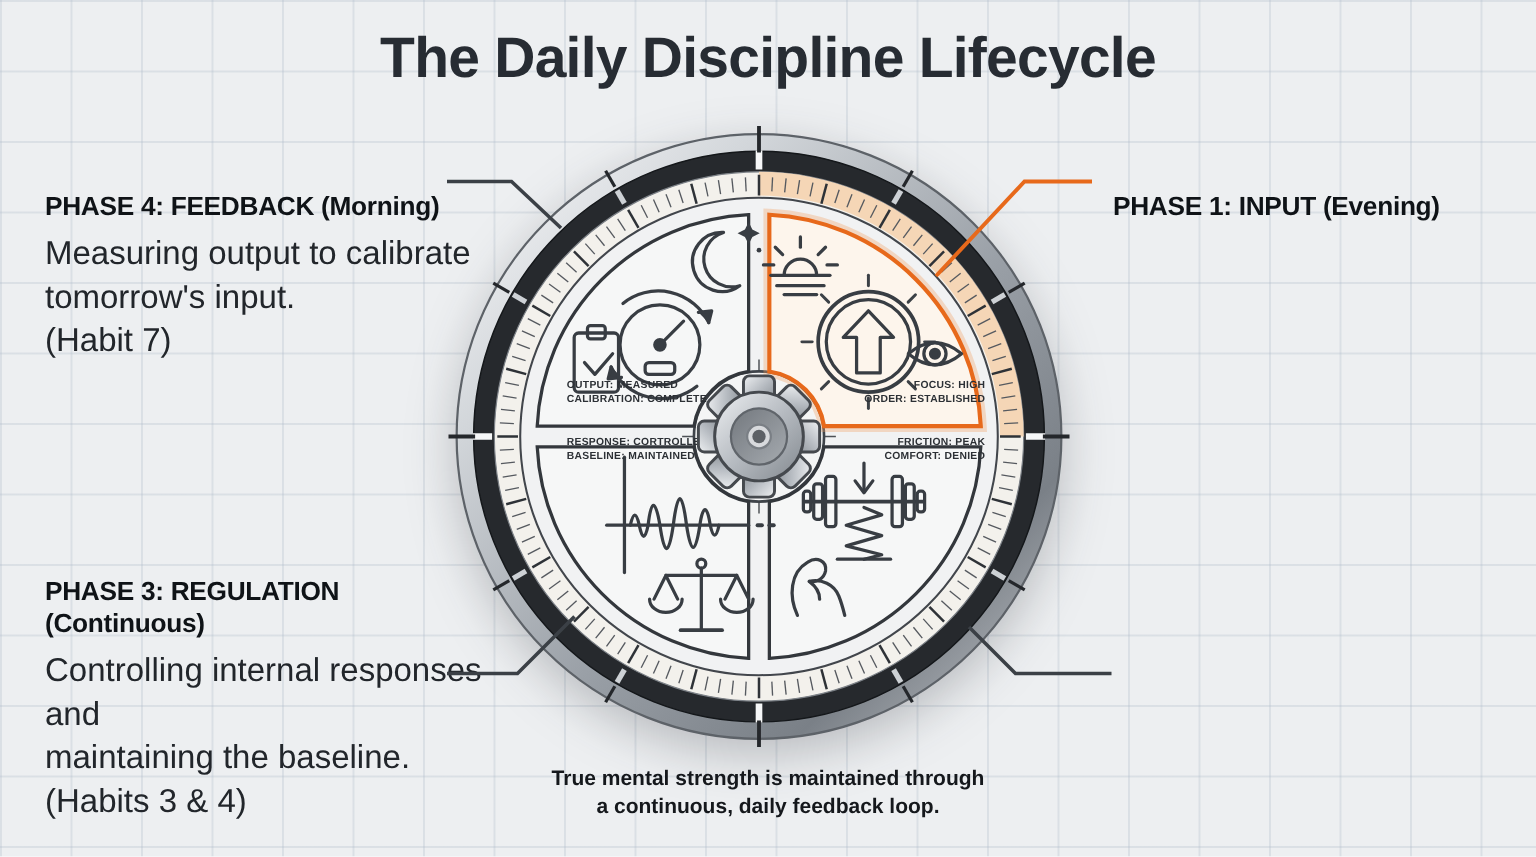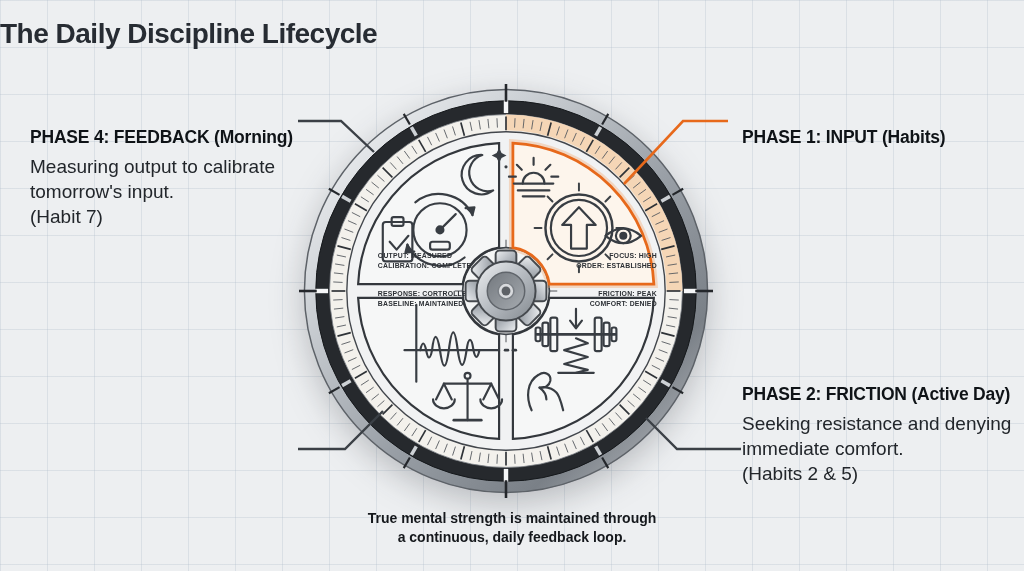--- a/index.html
+++ b/index.html
@@ -7,26 +7,26 @@
     position:relative;width:1024px;height:571px;overflow:hidden;
     background-color:#edeff1;
     background-image:
       linear-gradient(rgba(176,188,202,.30) 1px, transparent 1px),
       linear-gradient(90deg, rgba(176,188,202,.30) 1px, transparent 1px);
     background-size:47px 47px;
     font-family:"Liberation Sans", sans-serif;
     color:#1c2025;
   }
   .page-title{
-    position:absolute;top:18px;left:0;width:100%;text-align:left;
-    font-size:28px;font-weight:700;letter-spacing:-.5px;color:#272c33;
+    position:absolute;top:18px;left:0;width:100%;text-align:center;
+    font-size:38px;font-weight:700;letter-spacing:-.5px;color:#272c33;
   }
   .phase-block{position:absolute;width:300px;}
   .phase-heading{font-size:17.5px;font-weight:700;color:#0f1317;margin:0 0 6px 0;letter-spacing:-.2px;}
-  .phase-body{font-size:19px;line-height:1.32;color:#22262b;white-space:pre-line;}
+  .phase-body{font-size:22px;line-height:1.32;color:#22262b;white-space:pre-line;}
   #phase4-block{left:30px;top:127px;}
   #phase1-block{left:742px;top:127px;width:270px;}
   #phase3-block{left:30px;top:384px;}
   #phase2-block{left:742px;top:384px;width:282px;}
   .footer-text{
     position:absolute;left:0;top:509px;width:100%;text-align:center;
     font-size:14px;font-weight:700;line-height:1.35;color:#15181c;white-space:pre-line;
   }
   #dial-svg{position:absolute;left:299px;top:84px;filter:drop-shadow(0 10px 16px rgba(30,35,45,.25));}
   #connector-svg{position:absolute;left:0;top:0;}
@@ -42,30 +42,30 @@
   <div class="page-title">The Daily Discipline Lifecycle</div>
 
   <div class="phase-block" id="phase4-block">
     <div class="phase-heading">PHASE 4: FEEDBACK (Morning)</div>
     <div class="phase-body">Measuring output to calibrate
 tomorrow's input.
 (Habit 7)</div>
   </div>
 
   <div class="phase-block" id="phase1-block">
-    <div class="phase-heading">PHASE 1: INPUT (Habits)</div>
+    <div class="phase-heading">PHASE 1: INPUT (Evening)</div>
   </div>
 
-
-  <div class="phase-block" id="phase2-block">
-    <div class="phase-heading">PHASE 2: FRICTION (Active Day)</div>
-    <div class="phase-body">Seeking resistance and denying
-immediate comfort.
-(Habits 2 &amp; 5)</div>
+  <div class="phase-block" id="phase3-block">
+    <div class="phase-heading">PHASE 3: REGULATION (Continuous)</div>
+    <div class="phase-body">Controlling internal responses and
+maintaining the baseline.
+(Habits 3 &amp; 4)</div>
   </div>
+
 
   <div class="footer-text">True mental strength is maintained through
 a continuous, daily feedback loop.</div>
 
   <svg id="dial-svg" width="414" height="414" viewBox="0 0 420 420">
     <defs>
       <linearGradient id="gradBezel" x1="0" y1="0" x2="1" y2="1">
         <stop offset="0" stop-color="#fdfdfe"></stop>
         <stop offset=".25" stop-color="#d2d6da"></stop>
         <stop offset=".55" stop-color="#9aa0a7"></stop>

